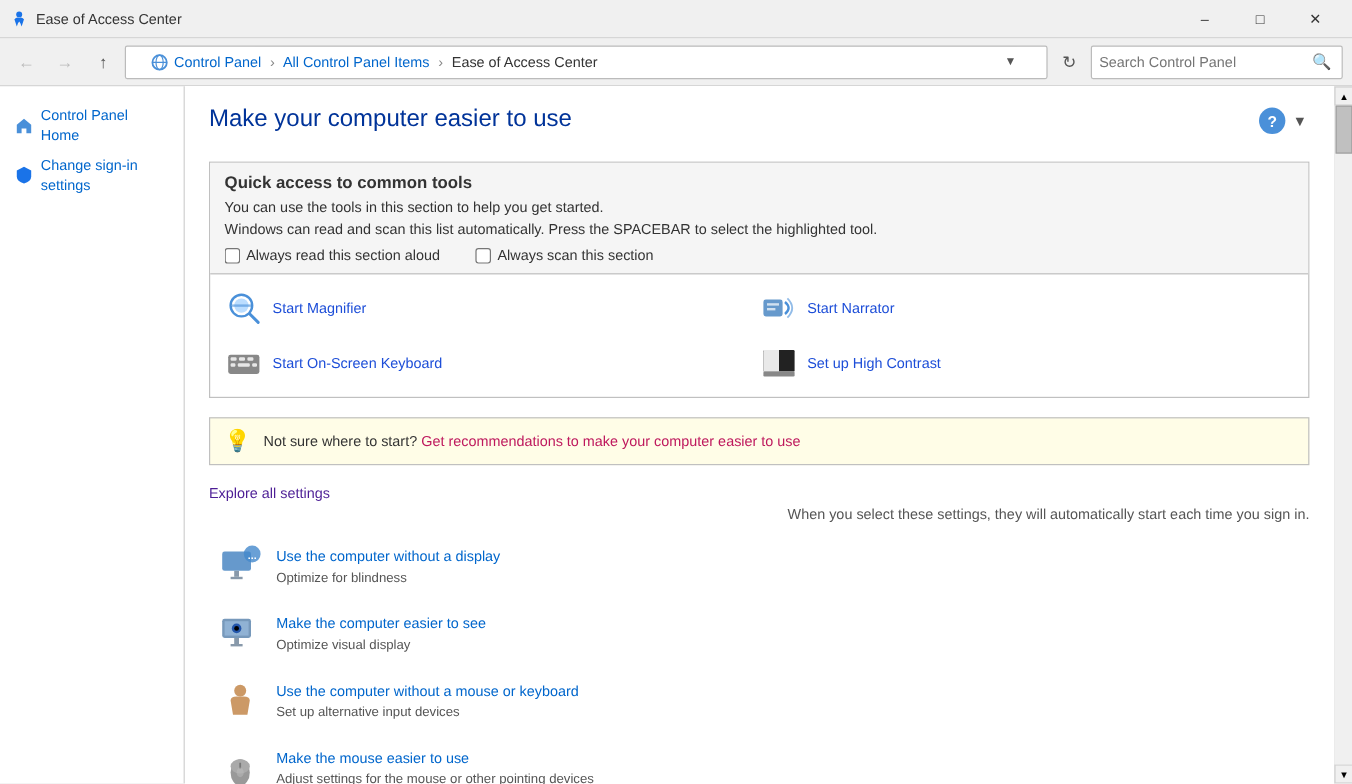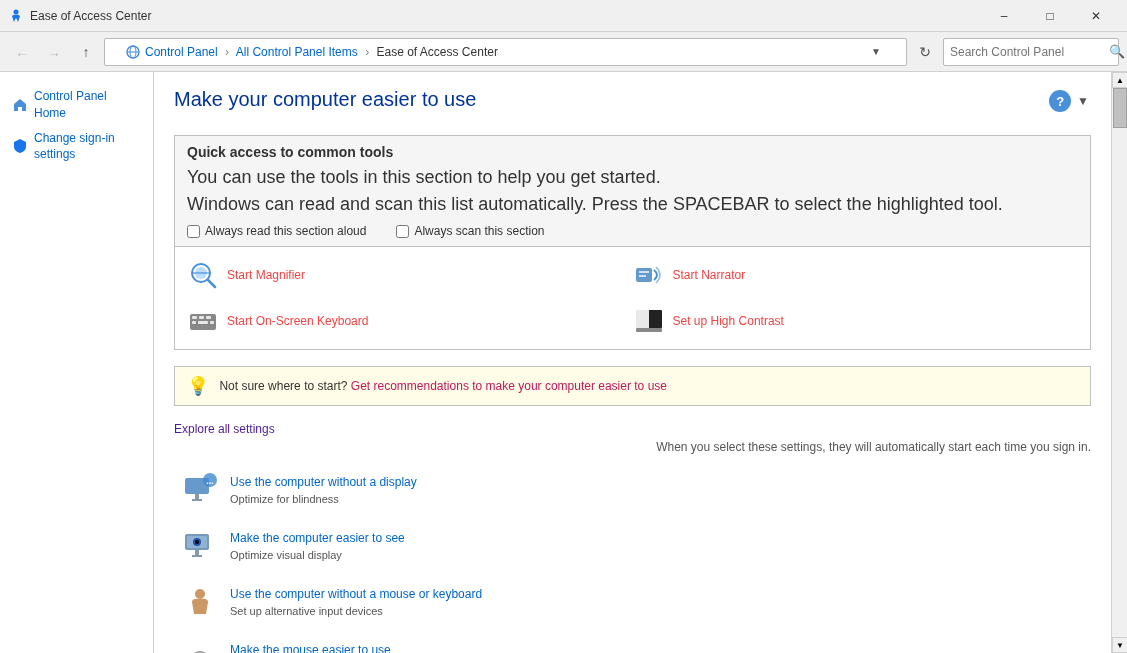--- a/index.html
+++ b/index.html
@@ -106,21 +106,21 @@
       border: none;
       cursor: pointer;
       display: flex;
       align-items: center;
       justify-content: center;
       color: #555;
       font-size: 14px;
       border-radius: 2px;
     }
     .search-bar {
-      width: 176px;
+      width: 210px;
       height: 28px;
       background: white;
       border: 1px solid #bbb;
       border-radius: 2px;
       display: flex;
       align-items: center;
       padding: 0 6px;
       gap: 4px;
     }
     .search-input {
@@ -197,21 +197,21 @@
       padding: 8px 12px;
       border-bottom: 1px solid #c0c0c0;
     }
     .quick-access-title {
       font-size: 14px;
       font-weight: 600;
       color: #333;
       margin-bottom: 4px;
     }
     .quick-access-desc {
-      font-size: 18px;
+      font-size: 12px;
       color: #333;
       line-height: 1.5;
     }
     .quick-access-checkboxes {
       display: flex;
       gap: 30px;
       margin-top: 6px;
       align-items: center;
     }
     .checkbox-label {
@@ -238,21 +238,21 @@
     .tool-icon {
       width: 32px;
       height: 32px;
       flex-shrink: 0;
       display: flex;
       align-items: center;
       justify-content: center;
     }
     .tool-link {
       font-size: 12px;
-      color: #ef4444;
+      color: #1d4ed8;
       text-decoration: none;
       cursor: pointer;
     }
 
     
     .hint-box {
       background: #fffde7;
       border: 1px solid #c0c0c0;
       padding: 8px 12px;
       display: flex;

